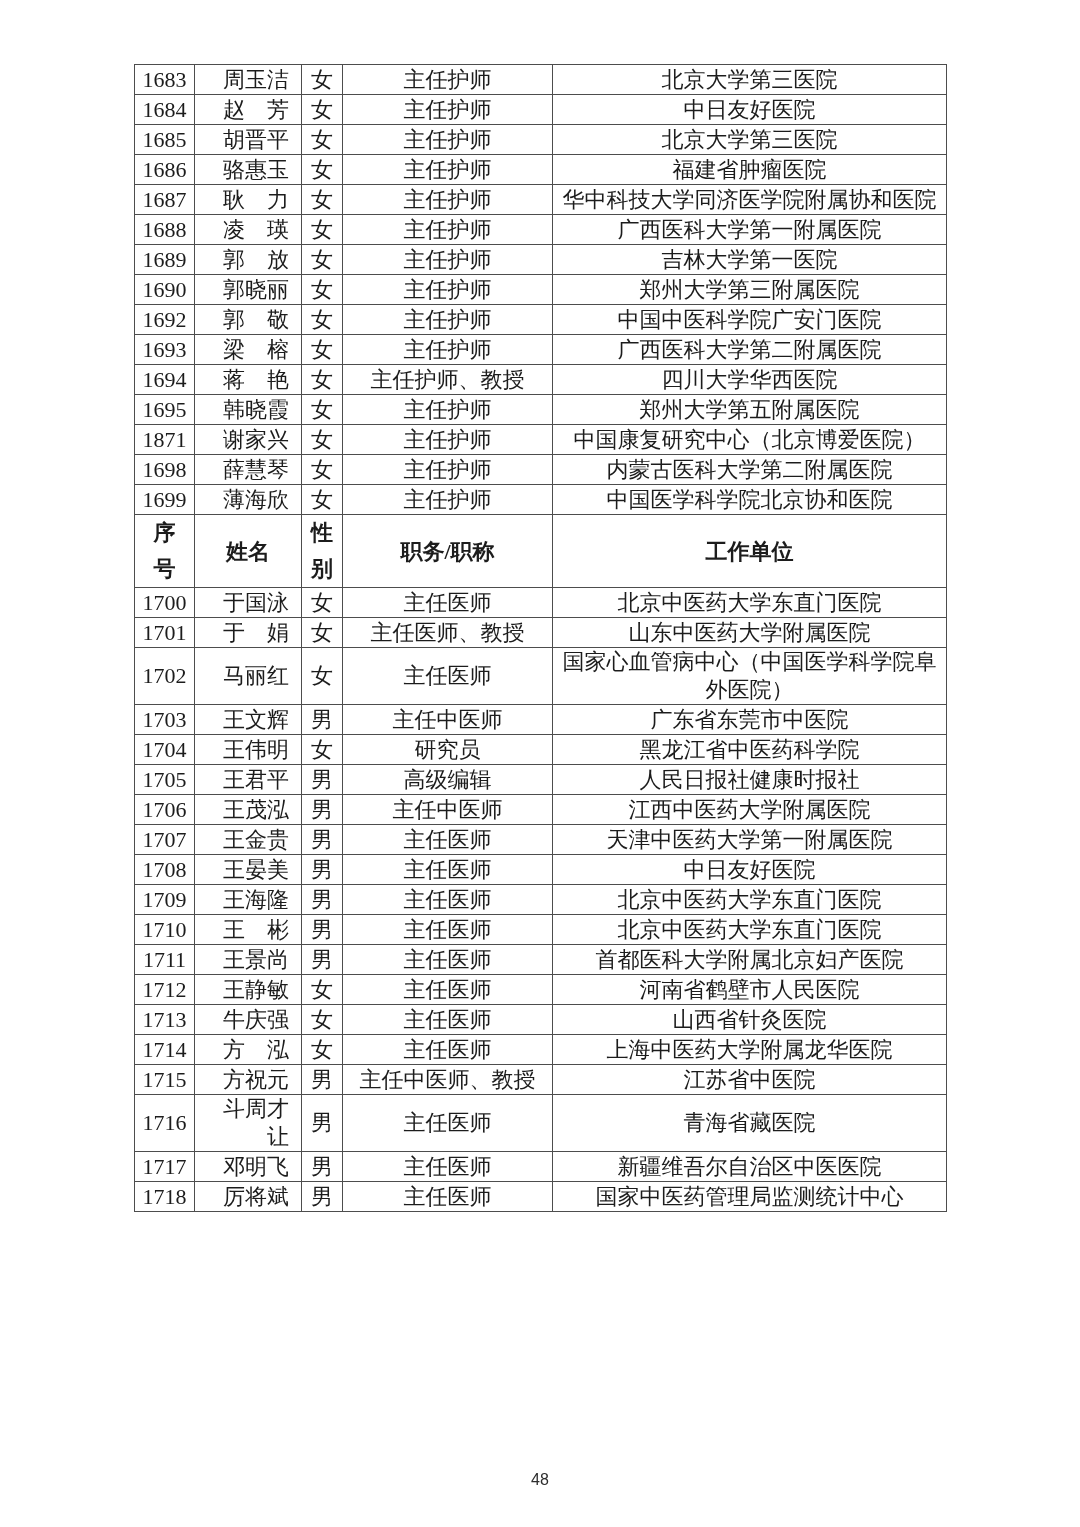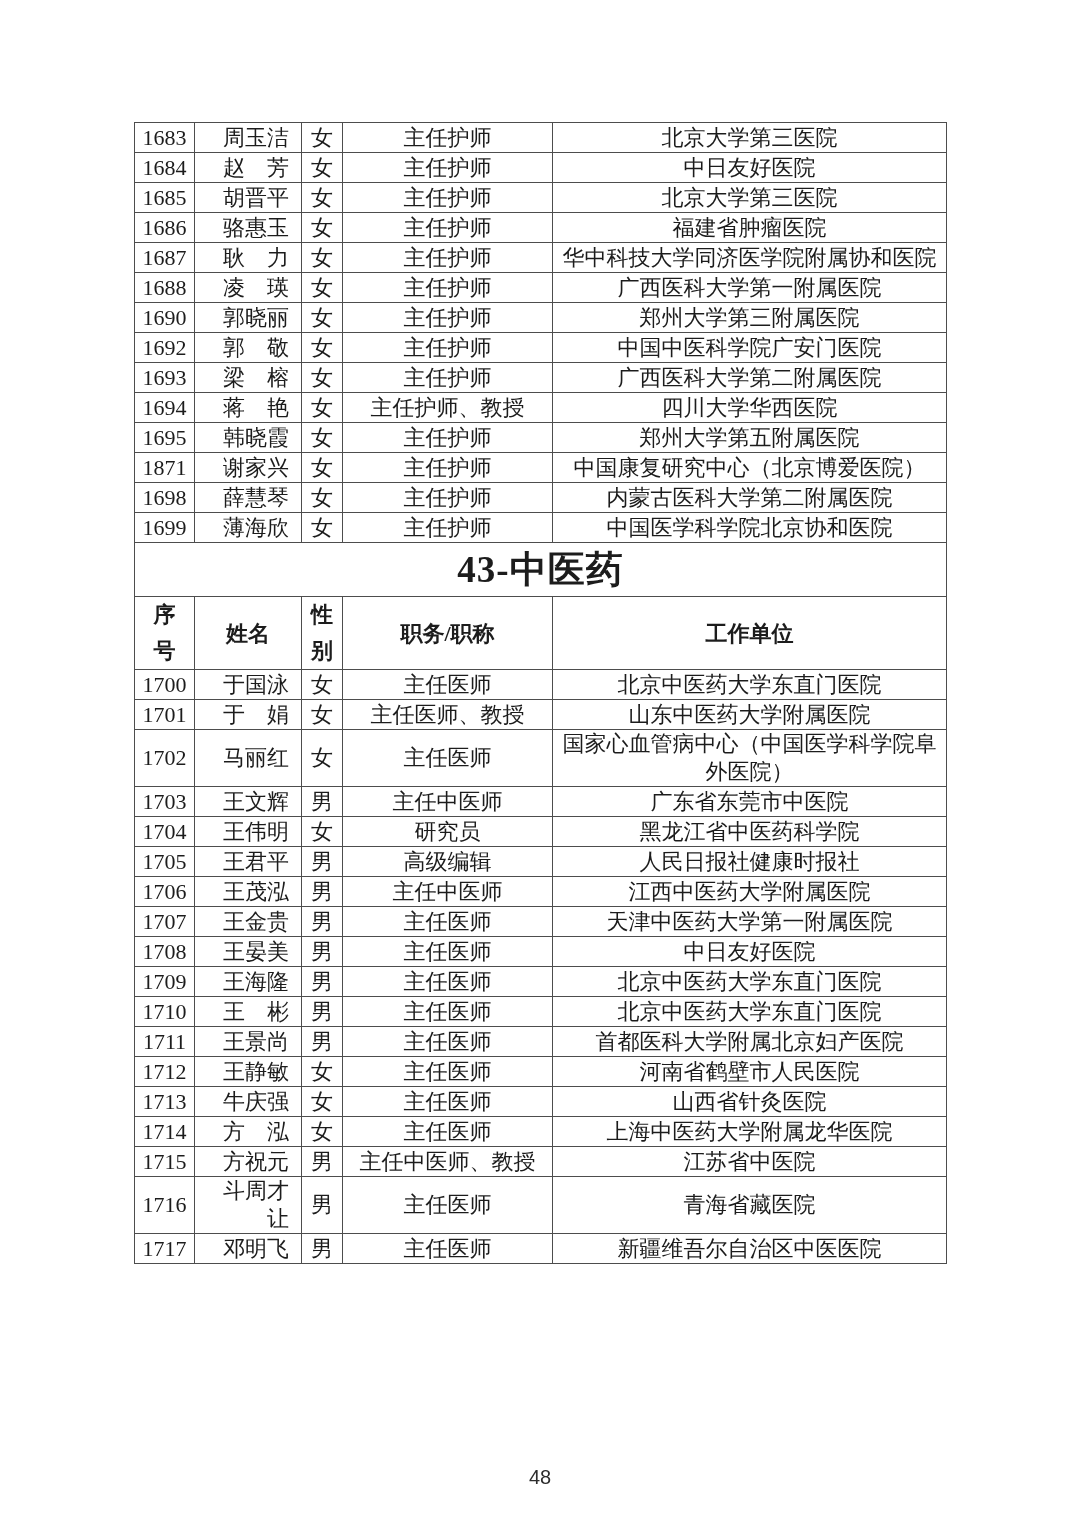--- a/index.html
+++ b/index.html
@@ -9,22 +9,22 @@
   }
   body {
     width: 1080px;
     height: 1527px;
     font-family: "Liberation Serif", "DejaVu Serif", serif;
     color: #1c1c1c;
     position: relative;
   }
   .doc {
     width: 812px;
-    margin: 6px auto;
-    padding-top: 116px;
+    margin: 0 auto;
+    padding-top: 64px;
   }
   table.roster {
     width: 812px;
     border-collapse: collapse;
     table-layout: fixed;
   }
   col.c-no    { width: 60px; }
   col.c-name  { width: 107px; }
   col.c-sex   { width: 41px; }
   col.c-title { width: 210px; }
@@ -59,21 +59,21 @@
     line-height: 53px;
     letter-spacing: 1px;
   }
   .pagenum {
     position: absolute;
     bottom: 38px;
     left: 0;
     width: 1080px;
     text-align: center;
     font-family: "Liberation Sans", "DejaVu Sans", sans-serif;
-    font-size: 20px;
+    font-size: 16px;
     color: #2d2d2d;
   }
 </style>
 </head>
 <body>
 
 <div class="doc">
   <table class="roster">
     <colgroup>
       <col class="c-no">
@@ -126,20 +126,27 @@
         </tr>
 
         <tr>
           <td>1688</td>
           <td class="name-cell">凌　瑛</td>
           <td>女</td>
           <td>主任护师</td>
           <td class="org-cell">广西医科大学第一附属医院</td>
         </tr>
 
+        <tr>
+          <td>1689</td>
+          <td class="name-cell">郭　放</td>
+          <td>女</td>
+          <td>主任护师</td>
+          <td class="org-cell">吉林大学第一医院</td>
+        </tr>
 
         <tr>
           <td>1690</td>
           <td class="name-cell">郭晓丽</td>
           <td>女</td>
           <td>主任护师</td>
           <td class="org-cell">郑州大学第三附属医院</td>
         </tr>
 
 
@@ -195,23 +202,20 @@
         <tr>
           <td>1699</td>
           <td class="name-cell">薄海欣</td>
           <td>女</td>
           <td>主任护师</td>
           <td class="org-cell">中国医学科学院北京协和医院</td>
         </tr>
       </tbody>
 
     <tbody>
-      <tr>
-        <td colspan="5" class="section-cell">43-中医药</td>
-      </tr>
       <tr class="head-row">
         <td><span class="wrap2">序号</span></td>
         <td><span>姓名</span></td>
         <td><span class="wrap2">性别</span></td>
         <td><span>职务/职称</span></td>
         <td><span>工作单位</span></td>
       </tr>
     </tbody>
 
     <tbody>
@@ -353,17 +357,24 @@
         </tr>
 
         <tr>
           <td>1717</td>
           <td class="name-cell">邓明飞</td>
           <td>男</td>
           <td>主任医师</td>
           <td class="org-cell">新疆维吾尔自治区中医医院</td>
         </tr>
 
+        <tr>
+          <td>1718</td>
+          <td class="name-cell">厉将斌</td>
+          <td>男</td>
+          <td>主任医师</td>
+          <td class="org-cell">国家中医药管理局监测统计中心</td>
+        </tr>
       </tbody>
   </table>
 </div>
 
 <div class="pagenum">48</div>
 
 </body></html>

